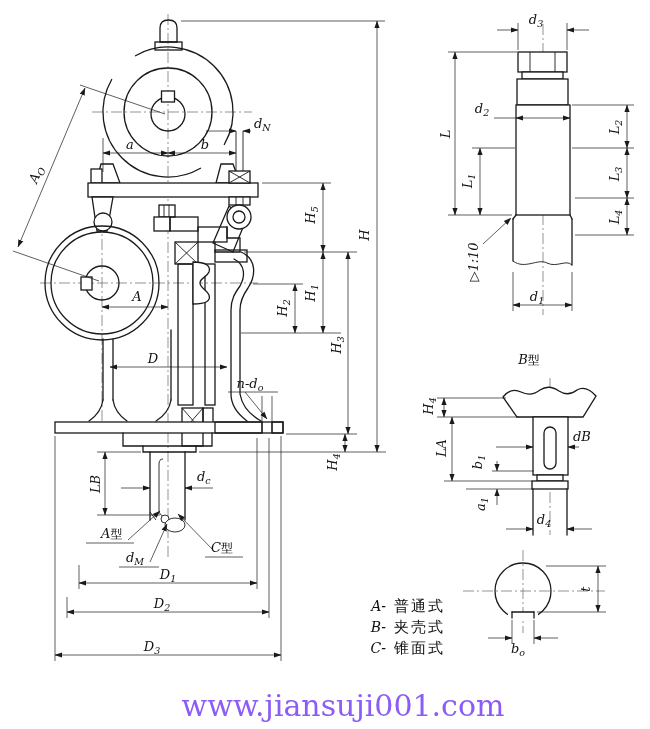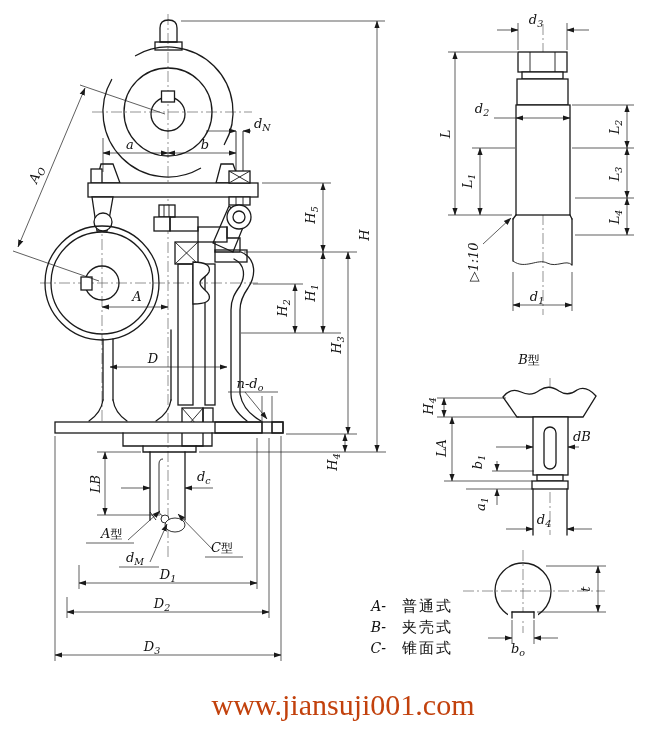--- a/index.html
+++ b/index.html
@@ -10,21 +10,21 @@
   .sub{font-size:9.5px;}
   .cjk{font-style:normal;font-family:"DejaVu Sans",sans-serif;font-size:12px;}
   .obj{stroke:#1a1a1a;stroke-width:1.3;fill:none;stroke-linecap:round;}
   .obj2{stroke:#1a1a1a;stroke-width:0.9;fill:none;}
   .dim{stroke:#1a1a1a;stroke-width:0.7;fill:none;}
   .cl{stroke:#666;stroke-width:0.7;fill:none;stroke-dasharray:11 3 2 3;}
   .wfill{fill:#ffffff;}
   #legend{position:absolute;left:362px;top:595px;color:#111;}
   .legrow{height:21px;line-height:21px;white-space:nowrap;}
   .legprefix{display:inline-block;width:24px;font:italic 14px "DejaVu Serif",serif;text-align:right;}
-  .legtext{font:15px "DejaVu Sans",sans-serif;margin-left:16px;letter-spacing:2px;}
+  .legtext{font:15px "DejaVu Sans",sans-serif;margin-left:8px;letter-spacing:2px;}
   #title{position:absolute;left:225px;top:669px;width:200px;text-align:center;
          font:bold 16px "DejaVu Sans",sans-serif;color:#111;letter-spacing:1px;}
   #watermark{position:absolute;left:178px;top:688px;width:330px;text-align:center;
          font:30px "DejaVu Serif",serif;}
 </style>
 </head>
 <body>
 
 <div id="stage">
 <svg width="650" height="729" viewBox="0 0 650 729">
@@ -329,14 +329,14 @@
   </div>
   <div class="legrow">
     <span class="legprefix">B-</span><span class="legtext">夹壳式</span>
   </div>
   <div class="legrow">
     <span class="legprefix">C-</span><span class="legtext">锥面式</span>
   </div>
 </div>
 
 
-<div id="watermark" style="color: #c2410c; font-family: Liberation Serif, serif;">www.jiansuji001.com</div>
+<div id="watermark" style="color: #8b5cf6;">www.jiansuji001.com</div>
 </div>
 
 </body></html>

